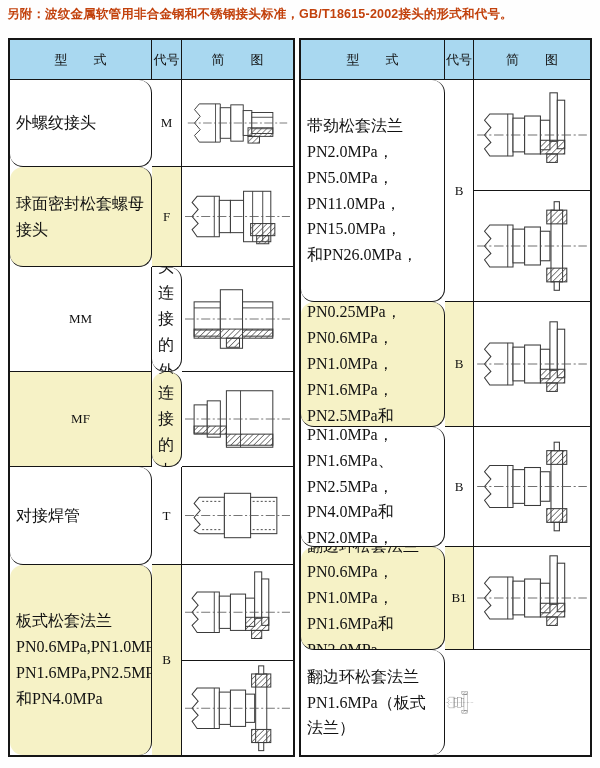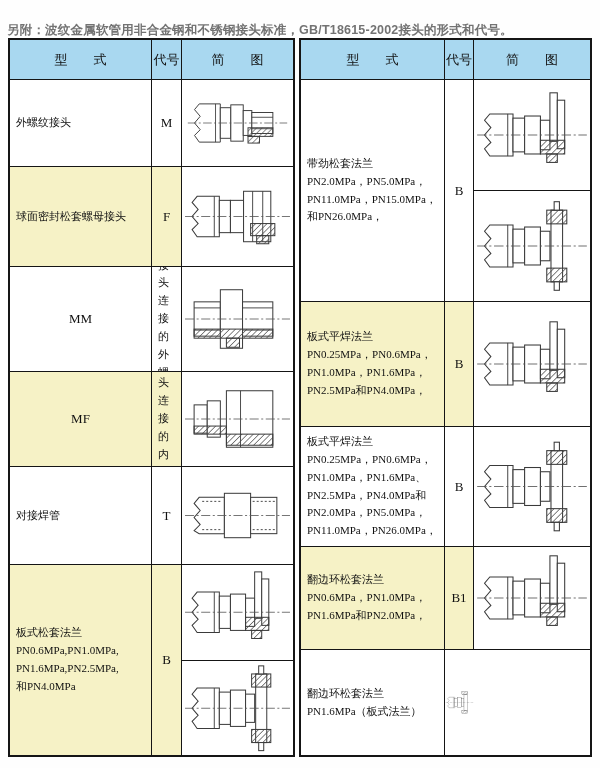--- a/index.html
+++ b/index.html
@@ -2,23 +2,23 @@
 <html><head>
 <meta charset="utf-8">
 <style>
   html,body{margin:0;padding:0;}
   body{
     width:600px;height:768px;position:relative;background:#fefefe;
     font-family:"Liberation Serif","DejaVu Serif",serif;color:#111;
     overflow:hidden;
   }
   .title{
-    position:absolute;left:7px;top:22px;width:586px;
+    position:absolute;left:7px;top:6px;width:586px;
     font-family:"Liberation Sans","DejaVu Sans",sans-serif;
-    font-weight:700;font-size:12.5px;letter-spacing:0.2px;color:#737373;
+    font-weight:700;font-size:12.5px;letter-spacing:0.2px;color:#c2410c;
   }
   .half{
     position:absolute;top:38px;height:719px;box-sizing:border-box;
     border:2px solid #151515;display:grid;background:#fff;
   }
   #half-left{left:8px;width:287px;grid-template-columns:142px 30px 1fr;
     grid-template-rows:40px 87px 100px 105px 95px 98px 1fr;}
   #half-right{left:299px;width:293px;grid-template-columns:144px 29px 1fr;
     grid-template-rows:40px 222px 125px 120px 103px 1fr;}
   .cell{
@@ -26,21 +26,21 @@
     overflow:hidden;background:#fff;
   }
   .cell.last-col{border-right:none;}
   .cell.last-row{border-bottom:none;}
   .h{
     background:#a9d8f0;display:flex;align-items:center;justify-content:center;
     font-size:13px;font-weight:400;border-bottom:1.5px solid #151515;
   }
   .t{
     display:flex;flex-direction:column;justify-content:center;
-    font-size:11px;line-height:1.62;padding:3px 3px 3px 6px;
+    font-size:16px;line-height:1.62;padding:3px 3px 3px 6px;border-radius:13px;
   }
   .c{
     display:flex;align-items:center;justify-content:center;
     font-size:13px;font-weight:400;
   }
   .hl{background:#f6f2c6;}
   .diag-cell{display:flex;flex-direction:column;padding:0;}
   .diag-sub{flex:1;min-height:0;display:flex;align-items:stretch;}
   .diag-sub + .diag-sub{border-top:1px solid #151515;}
   .diag-sub svg{width:100%;height:100%;display:block;}

